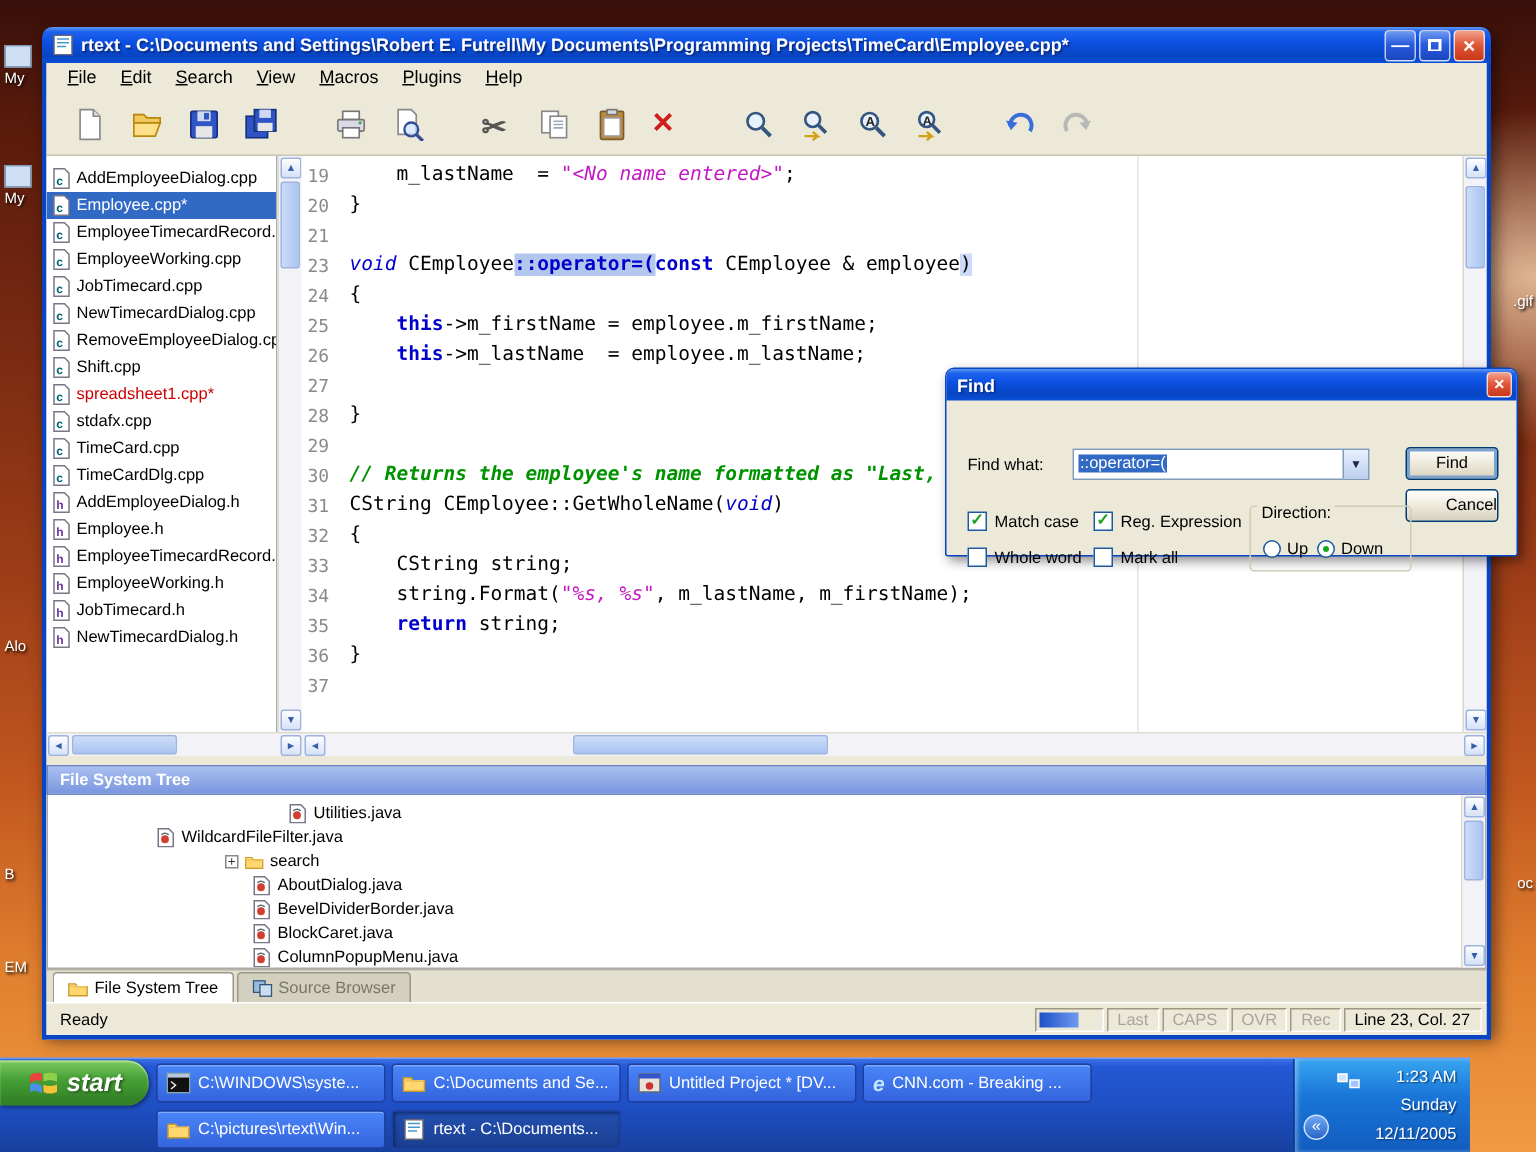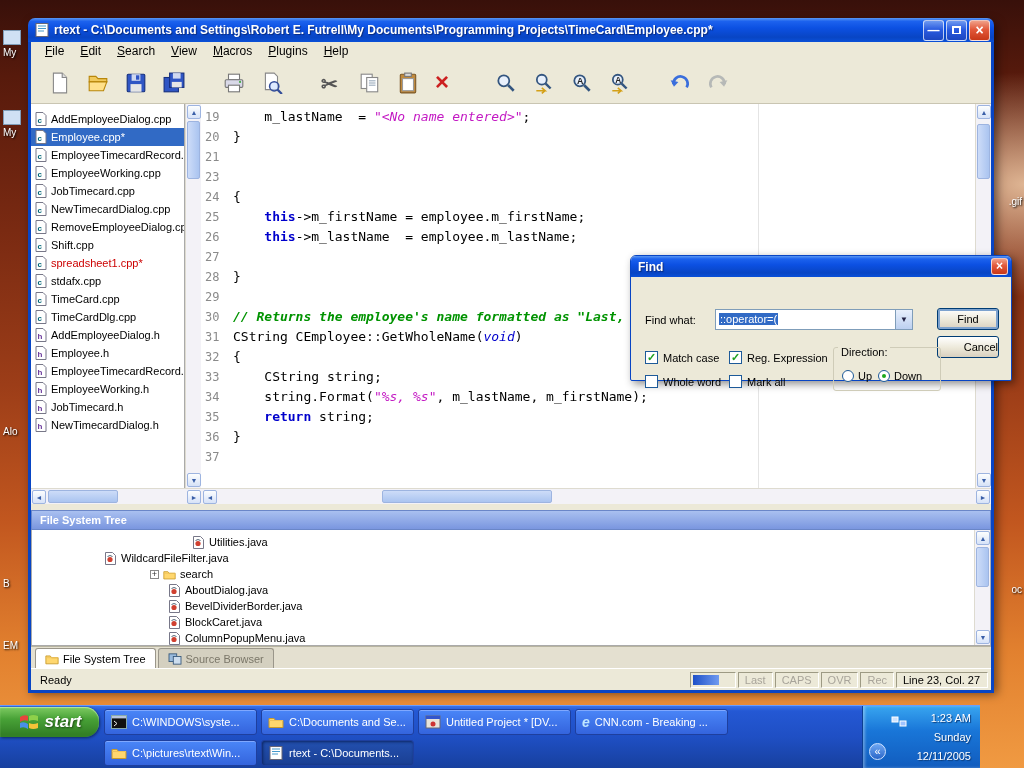--- a/index.html
+++ b/index.html
@@ -107,21 +107,21 @@
   #status-ready{ flex:1; padding-left:6px; }
   .sb-cell{ border:1px solid; border-color:#9d9a84 #fff #fff #9d9a84; padding:1px 6px; margin-left:2px; height:16px; display:flex; align-items:center; }
   .sb-cell.dim{ color:#a8a49a; }
   #sb-gauge{ width:46px; padding:1px 2px; }
   #sb-gauge .fill{ width:65%; height:10px; background:linear-gradient(90deg,#1e50c8,#6f9af0); }
   #sb-pos{ width:92px; }
 
   
   #find-dialog{ position:absolute; left:630px; top:245px; width:382px; height:126px; z-index:40;
     border:1px solid #0845c4; border-radius:6px 6px 2px 2px; box-shadow:3px 3px 8px rgba(0,0,0,.45);
-    background:#ece9d8;margin-top:10px; }
+    background:#ece9d8; }
   #find-dialog .dlg-title{ height:21px; display:flex; align-items:center; padding:0 3px 0 7px; border-radius:5px 5px 0 0;
     background:linear-gradient(180deg,#5a96f2 0%,#1c62ee 14%,#0c50e2 42%,#0845c4 80%,#0a50d8 100%); }
   #find-dialog .dlg-title span{ color:#fff; font-weight:bold; font-size:12px; flex:1; text-shadow:1px 1px 1px #0a2a7a; }
   #find-dialog .dlg-close{ width:17px; height:17px; border-radius:3px; border:1px solid rgba(255,255,255,.7);
     background:linear-gradient(180deg,#f0a088,#e2583a 45%,#c83818); color:#fff; font-size:12px; font-weight:bold; line-height:15px; text-align:center; }
   .dlg-body{ position:relative; height:104px; font-size:11px; }
   #fw-label{ position:absolute; left:14px; top:37px; }
   #fw-combo{ position:absolute; left:84px; top:32px; width:198px; height:21px; background:#fff; border:1px solid #7f9db9; display:flex; }
   #fw-combo .combo-text{ flex:1; padding:3px 2px 0 3px; overflow:hidden; white-space:nowrap; }
   #fw-combo .combo-text span{ background:#316ac5; color:#fff; padding:0 1px; }
@@ -529,20 +529,21 @@
               <div class="code-row">
                 <span class="gut">20</span>
                 <span class="code-text"><span class="seg-p">}</span></span>
               </div>
               <div class="code-row">
                 <span class="gut">21</span>
                 <span class="code-text"></span>
               </div>
               <div class="code-row">
                 <span class="gut">23</span>
+                <span class="code-text"><span class="seg-ty">void</span><span class="seg-p"> CEmployee</span><span class="seg-hl">::operator=(</span><span class="seg-kw">const</span><span class="seg-p"> CEmployee &amp; employee</span><span class="seg-bk">)</span></span>
               </div>
               <div class="code-row">
                 <span class="gut">24</span>
                 <span class="code-text"><span class="seg-p">{</span></span>
               </div>
               <div class="code-row">
                 <span class="gut">25</span>
                 <span class="code-text"><span class="seg-p">    </span><span class="seg-kw">this</span><span class="seg-p">-&gt;m_firstName = employee.m_firstName;</span></span>
               </div>
               <div class="code-row">

